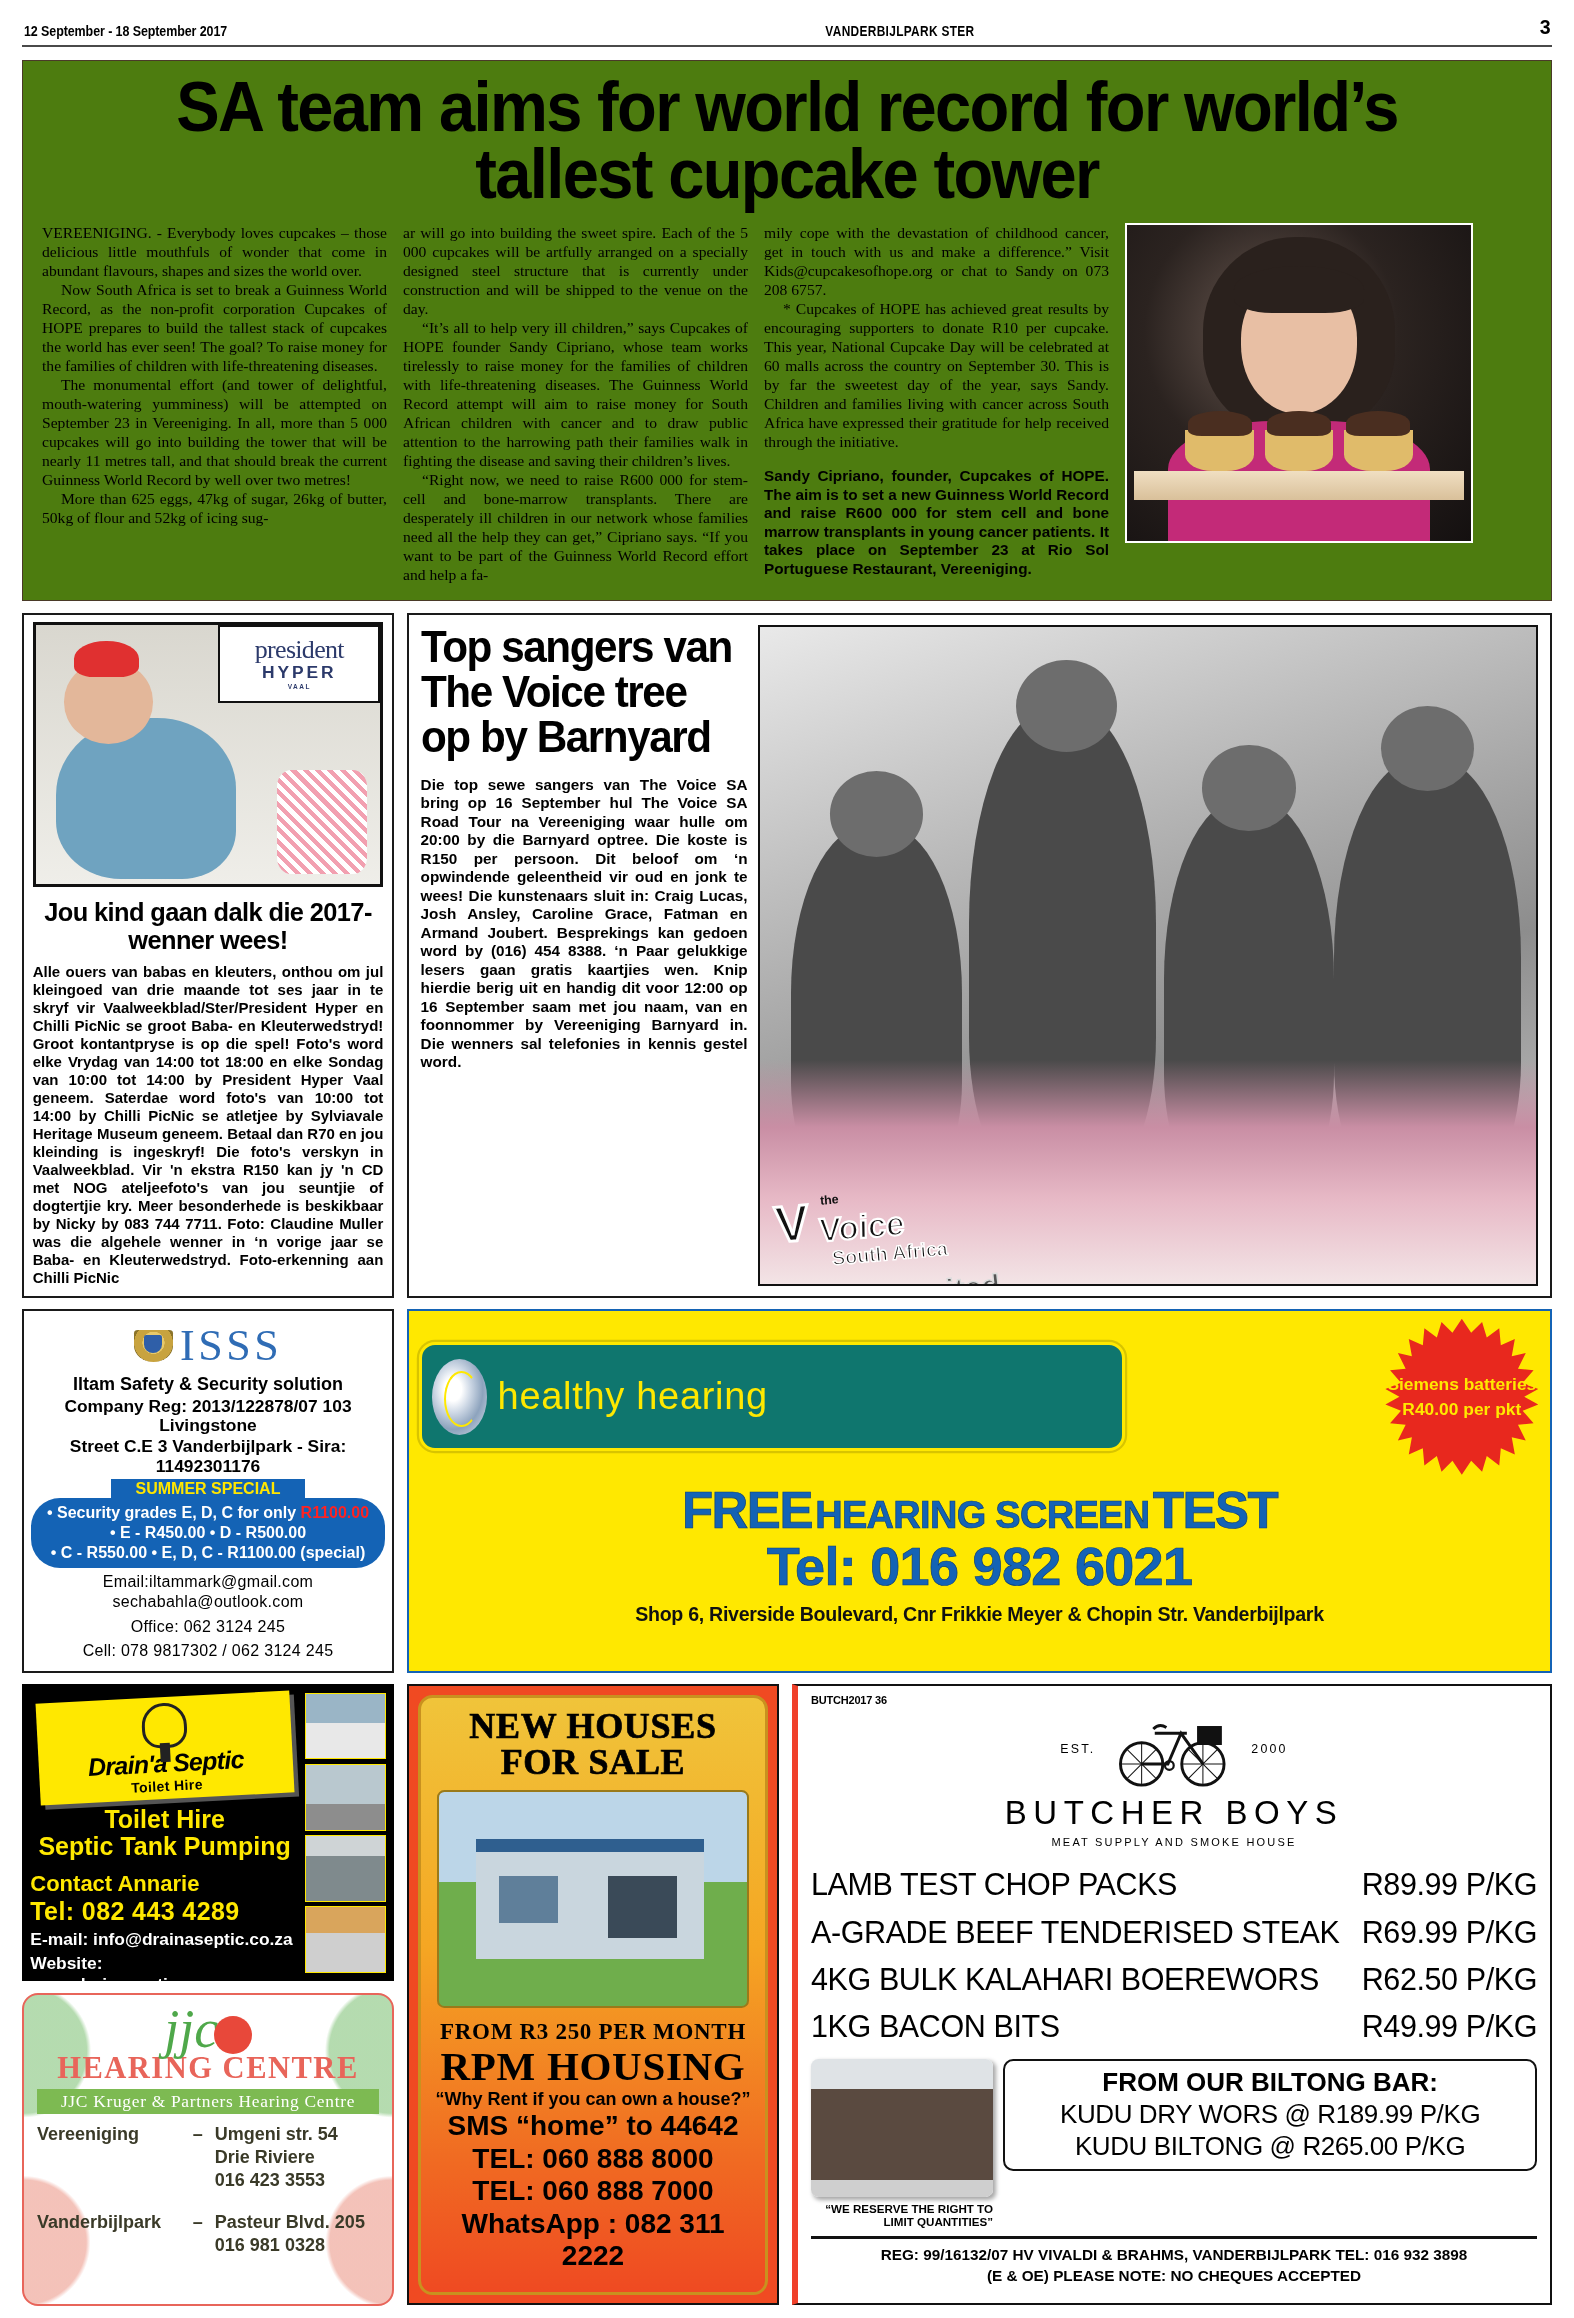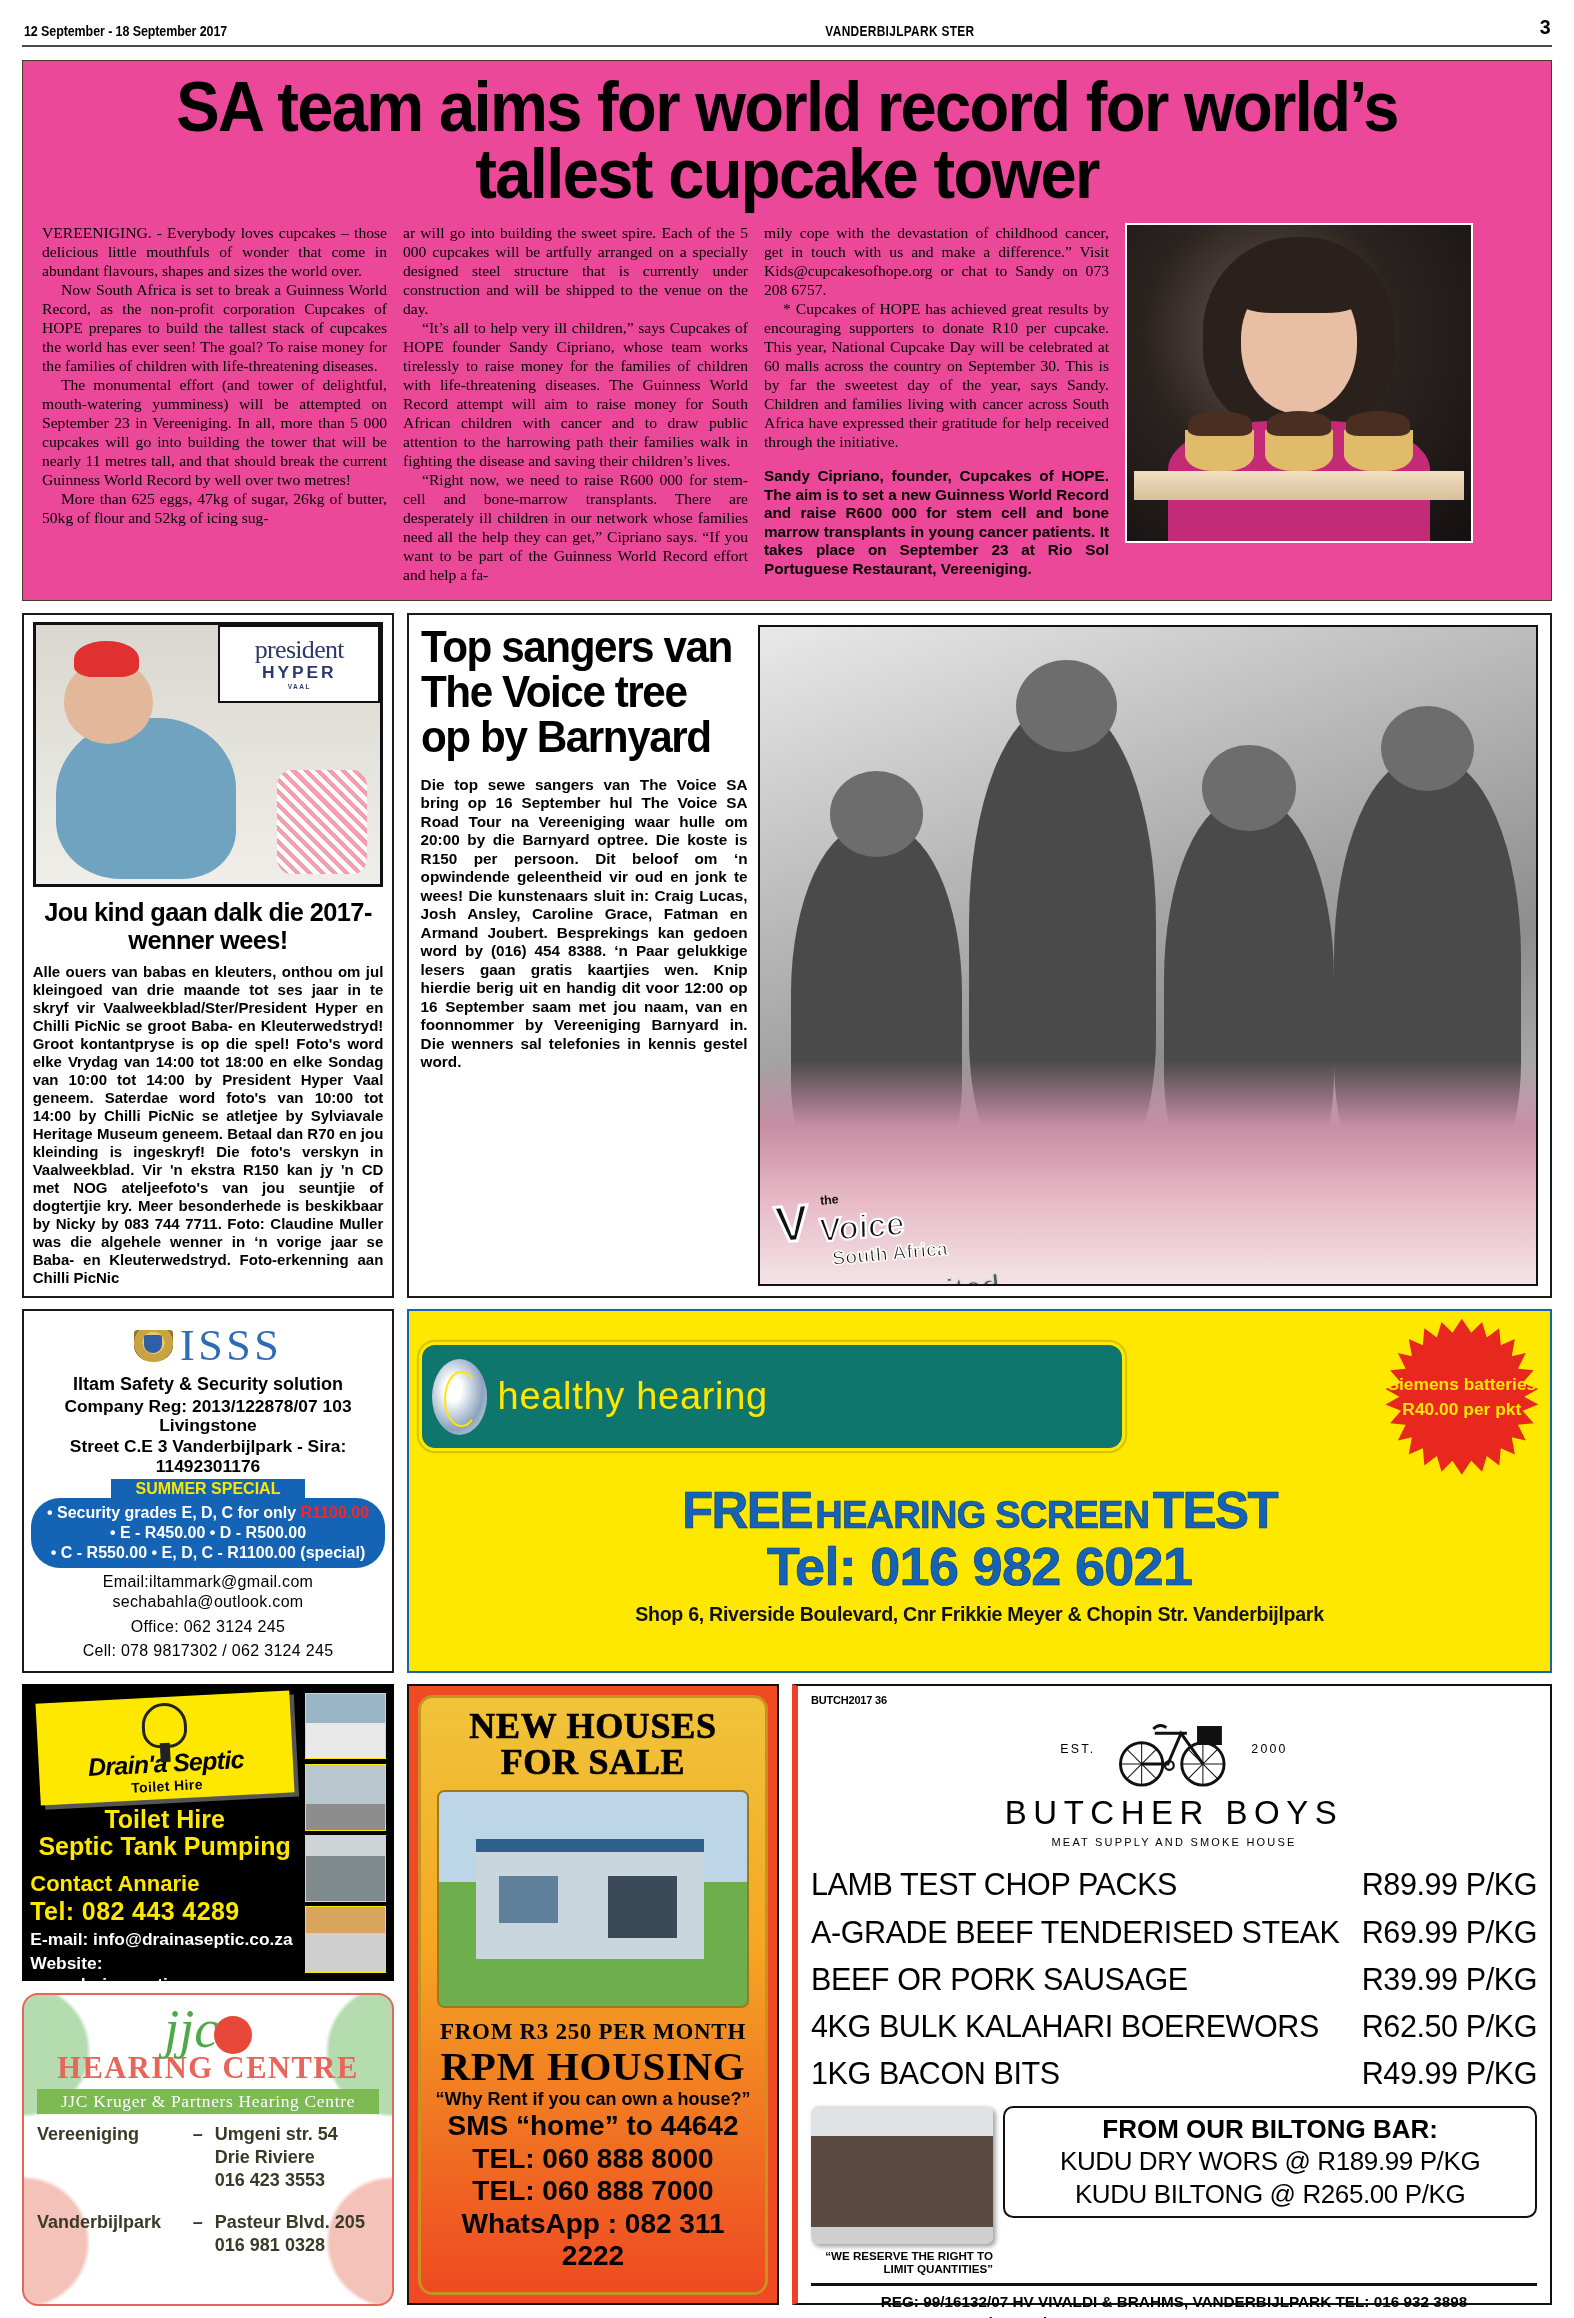--- a/index.html
+++ b/index.html
@@ -17,21 +17,21 @@
   .mh-date, .mh-title, .mh-page {
       font-family:"Liberation Sans", sans-serif; font-weight:bold; font-size:14.5px;
       letter-spacing:-0.1px; }
   .mh-title { font-size:14.5px; letter-spacing:0.4px; transform: scaleX(0.82);}
   .mh-date { transform: scaleX(0.86); transform-origin:left; }
   .mh-page { font-size:19.6px; }
   .mh-rule { border-bottom:2.9px solid #4a4a4a; margin: 1.5px 0 13px 0; }
 
   
   .lead {
-     background:#ec4899; border:1.5px solid #4a3a28; padding: 10.2px 19px 16px 19px;
+     background:#4d7c0f; border:1.5px solid #4a3a28; padding: 10.2px 19px 16px 19px;
      position:relative;
   }
   .lead h1 {
      font-family:"Liberation Sans", sans-serif;
      font-weight:bold; font-size:70px; line-height:0.96; text-align:center;
      letter-spacing:-1.8px; transform:scaleX(0.93); transform-origin:center;
      margin: 2.9px 0 14.5px 0;
   }
   .lead-body { display:flex; gap:16px; align-items:flex-start; }
   .col { width:345px; }
@@ -489,24 +489,20 @@
         <div class="b-list">
           <div class="b-item">
             <span>LAMB TEST CHOP PACKS</span>
             <span>R89.99 P/KG</span>
           </div>
           <div class="b-item">
             <span>A-GRADE BEEF TENDERISED STEAK</span>
             <span>R69.99 P/KG</span>
           </div>
           <div class="b-item">
-            <span>BEEF OR PORK SAUSAGE</span>
-            <span>R39.99 P/KG</span>
-          </div>
-          <div class="b-item">
             <span>4KG BULK KALAHARI BOEREWORS</span>
             <span>R62.50 P/KG</span>
           </div>
           <div class="b-item">
             <span>1KG BACON BITS</span>
             <span>R49.99 P/KG</span>
           </div>
         </div>
         <div class="b-bottom">
           <div class="b-photo">

